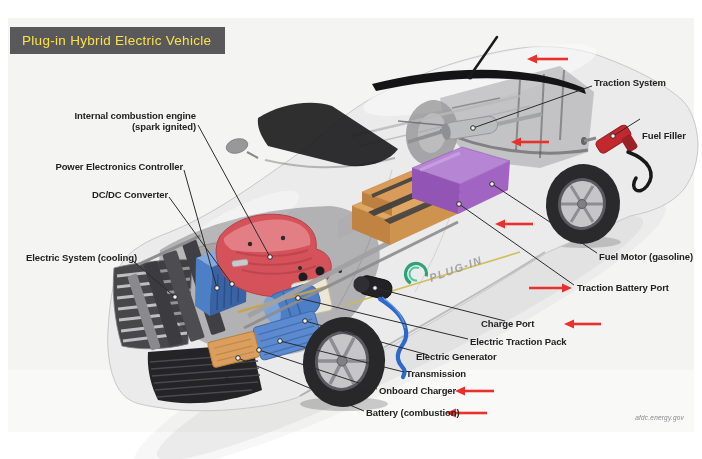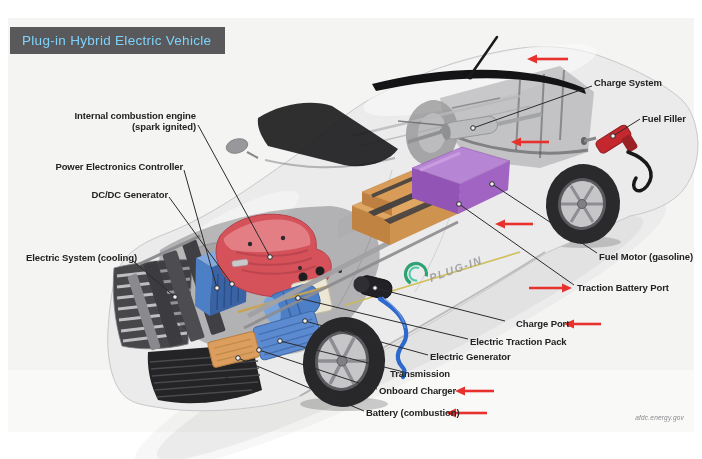--- a/index.html
+++ b/index.html
@@ -1,20 +1,20 @@
 <!DOCTYPE html>
 <html><head>
 <meta charset="utf-8">
 <style>
   html,body{margin:0;padding:0;background:#ffffff;}
   .stage{position:relative;width:702px;height:459px;background:#ffffff;overflow:hidden;
          font-family:"Liberation Sans",sans-serif;}
   .stage svg{position:absolute;left:0;top:0;}
   .title-badge{position:absolute;left:10px;top:27px;height:27px;background:#59595b;
-               color:#7dd3fc;font:400 13.5px/27px "Liberation Sans",sans-serif;
+               color:#fde047;font:400 13.5px/27px "Liberation Sans",sans-serif;
                padding:0 14px 0 12px;letter-spacing:.3px;}
   .lbl{position:absolute;font:bold 9.5px/11px "Liberation Sans",sans-serif;color:#232323;
        letter-spacing:-0.1px;white-space:nowrap;}
   .lbl.r{text-align:right;}
   .credit{position:absolute;right:18px;top:414px;font:italic 6.5px/8px "Liberation Sans",sans-serif;
           color:#88898c;letter-spacing:.2px;}
 </style>
 </head>
 <body>
 
@@ -256,28 +256,28 @@
       </g>
 </svg>
 
   <div class="title-badge">Plug-in Hybrid Electric Vehicle</div>
 
   <div class="lbl r" style="right:519px;top:161px">Power Electronics Controller</div>
   <div class="lbl r" style="right:506px;top:110px">
     <div>Internal combustion engine</div>
     <div>(spark ignited)</div>
   </div>
-  <div class="lbl r" style="right:534px;top:189px">DC/DC Generator</div>
+  <div class="lbl r" style="right:534px;top:189px">DC/DC Converter</div>
   <div class="lbl" style="left:26px;top:252px">Electric System (cooling)</div>
 
-  <div class="lbl" style="left:594px;top:77px">Charge System</div>
-  <div class="lbl" style="left:642px;top:113px">Fuel Filler</div>
+  <div class="lbl" style="left:594px;top:77px">Traction System</div>
+  <div class="lbl" style="left:642px;top:130px">Fuel Filler</div>
   <div class="lbl" style="left:599px;top:251px">Fuel Motor (gasoline)</div>
   <div class="lbl" style="left:577px;top:282px">Traction Battery Port</div>
-  <div class="lbl" style="left:516px;top:318px">Charge Port</div>
+  <div class="lbl" style="left:481px;top:318px">Charge Port</div>
   <div class="lbl" style="left:470px;top:336px">Electric Traction Pack</div>
-  <div class="lbl" style="left:430px;top:351px">Electric Generator</div>
-  <div class="lbl" style="left:390px;top:368px">Transmission</div>
+  <div class="lbl" style="left:416px;top:351px">Electric Generator</div>
+  <div class="lbl" style="left:406px;top:368px">Transmission</div>
   <div class="lbl" style="left:379px;top:385px">Onboard Charger</div>
   <div class="lbl" style="left:366px;top:407px">Battery (combustion)</div>
 
   <div class="credit">afdc.energy.gov</div>
 </div>
 
 </body></html>

